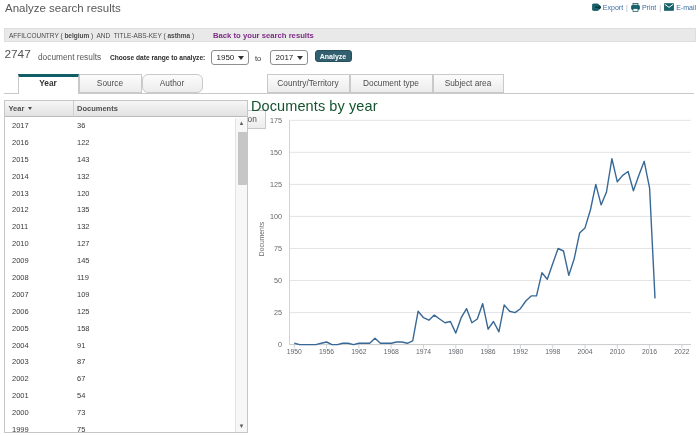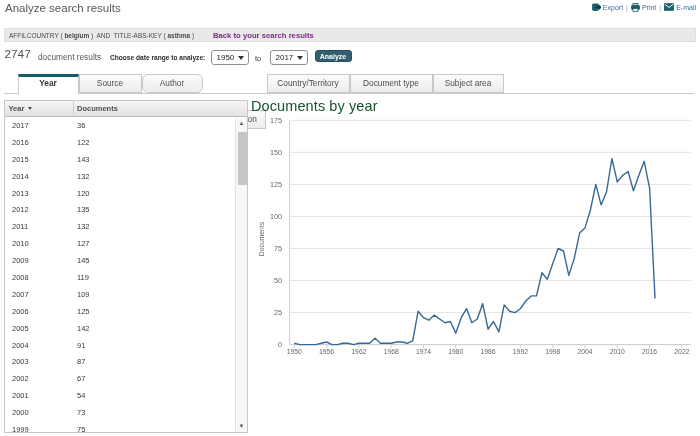--- a/index.html
+++ b/index.html
@@ -96,21 +96,21 @@
         <div class="trow"><span class="y">2015</span><span class="v">143</span></div>
         <div class="trow"><span class="y">2014</span><span class="v">132</span></div>
         <div class="trow"><span class="y">2013</span><span class="v">120</span></div>
         <div class="trow"><span class="y">2012</span><span class="v">135</span></div>
         <div class="trow"><span class="y">2011</span><span class="v">132</span></div>
         <div class="trow"><span class="y">2010</span><span class="v">127</span></div>
         <div class="trow"><span class="y">2009</span><span class="v">145</span></div>
         <div class="trow"><span class="y">2008</span><span class="v">119</span></div>
         <div class="trow"><span class="y">2007</span><span class="v">109</span></div>
         <div class="trow"><span class="y">2006</span><span class="v">125</span></div>
-        <div class="trow"><span class="y">2005</span><span class="v">142</span></div>
+        <div class="trow"><span class="y">2005</span><span class="v">158</span></div>
         <div class="trow"><span class="y">2004</span><span class="v">91</span></div>
         <div class="trow"><span class="y">2003</span><span class="v">87</span></div>
         <div class="trow"><span class="y">2002</span><span class="v">67</span></div>
         <div class="trow"><span class="y">2001</span><span class="v">54</span></div>
         <div class="trow"><span class="y">2000</span><span class="v">73</span></div>
         <div class="trow"><span class="y">1999</span><span class="v">75</span></div>
       </div>
   <div id="sbar">
         <div class="au">▲</div>
         <div class="thumb"></div>

